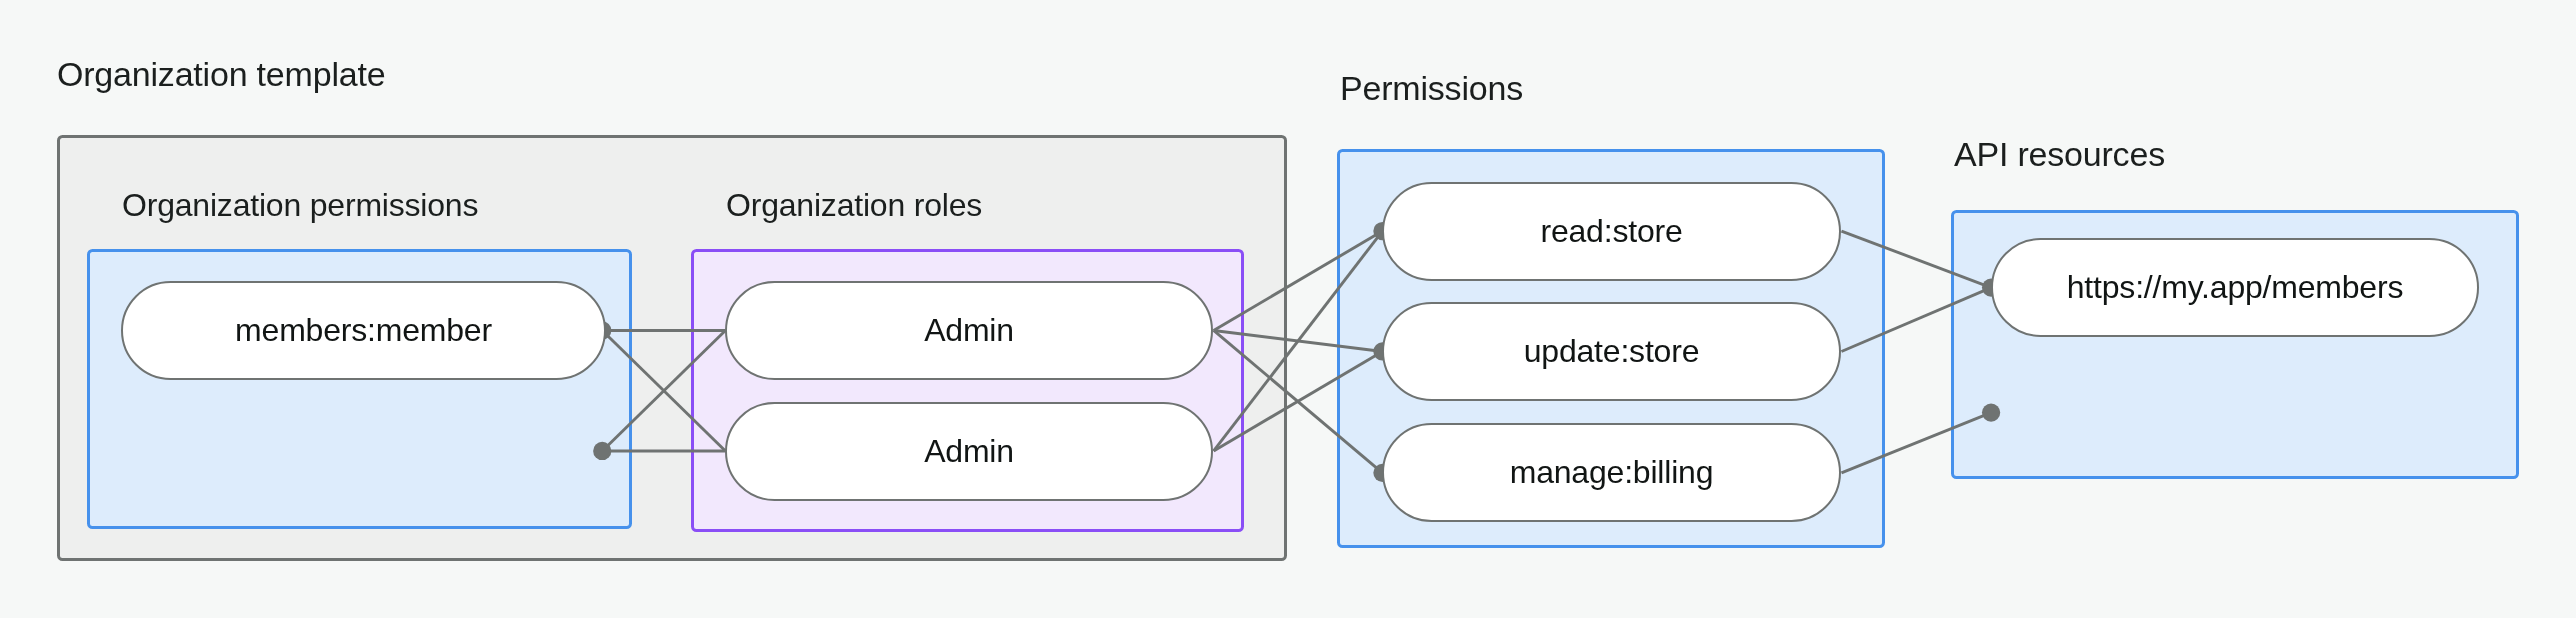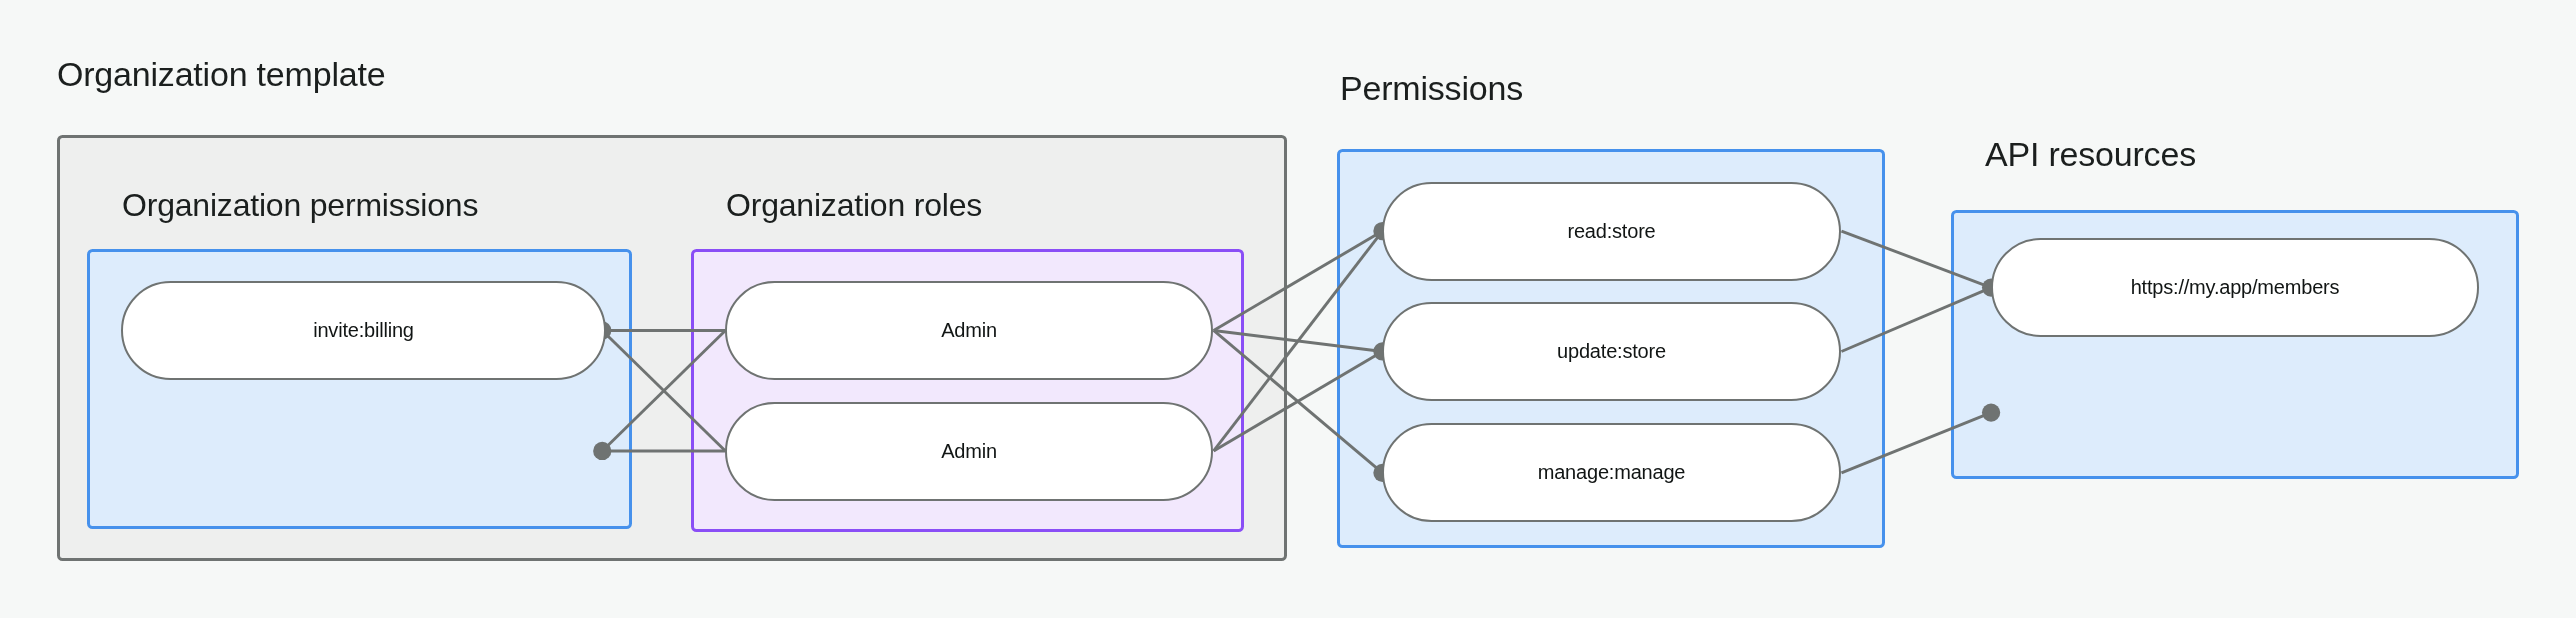--- a/index.html
+++ b/index.html
@@ -38,21 +38,21 @@
   .box-purple{background:#f2e8fd;border:3.7px solid #8a4ef6;border-radius:5.5px;}
 
   
   .pill{
     position:absolute;box-sizing:border-box;
     background:#ffffff;
     border:2.7px solid #6f7372;
     border-radius:912px;
     display:flex;align-items:center;justify-content:center;
     color:#111514;
-    font-size:20px;
+    font-size:32px;
     letter-spacing:-0.2px;
     white-space:nowrap;
     z-index:3;
   }
 
   
   #edges{position:absolute;left:0;top:0;width:2576px;height:619px;z-index:2;pointer-events:none;}
   #edges line{stroke:#6f7372;stroke-width:3.2;}
   #edges circle{fill:#6f7372;}
 </style>
@@ -89,21 +89,21 @@
 
   <div class="heading" style="left:57px;top:57px;">Organization template</div>
 
   <div class="box box-gray" style="left:57px;top:135px;width:1230px;height:426px;"></div>
 
   <div class="sub-heading" style="left:90px;top:189px;">Organization permissions</div>
 
   <div class="box box-blue" style="left:87px;top:249px;width:545px;height:280px;"></div>
 
   <div class="pill" style="left:121px;top:281px;width:485px;height:99px;">
-    <span>invite:billing</span>
+    <span>members:member</span>
   </div>
 
 
   <div class="sub-heading" style="left:694px;top:189px;">Organization roles</div>
 
   <div class="box box-purple" style="left:691px;top:249px;width:553px;height:283px;"></div>
 
   <div class="pill" style="left:725px;top:281px;width:488px;height:99px;">
     <span>Admin</span>
   </div>
@@ -118,24 +118,24 @@
 
   <div class="pill" style="left:1382px;top:182px;width:459px;height:99px;">
     <span>read:store</span>
   </div>
 
   <div class="pill" style="left:1382px;top:302px;width:459px;height:99px;">
     <span>update:store</span>
   </div>
 
   <div class="pill" style="left:1382px;top:423px;width:459px;height:99px;">
-    <span>manage:manage</span>
+    <span>manage:billing</span>
   </div>
 
-  <div class="heading" style="left:1954px;top:137px;margin-left:31px;">API resources</div>
+  <div class="heading" style="left:1954px;top:137px;">API resources</div>
 
   <div class="box box-blue" style="left:1951px;top:210px;width:568px;height:269px;"></div>
 
   <div class="pill" style="left:1991px;top:238px;width:488px;height:99px;">
     <span>https://my.app/members</span>
   </div>
 
 
 </div>
 

